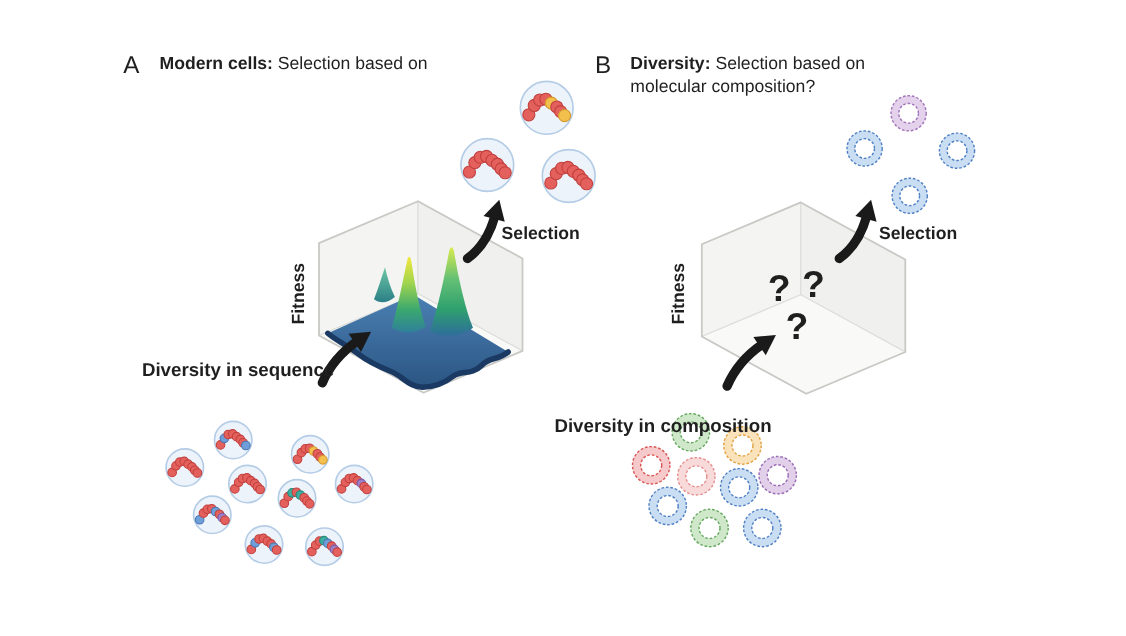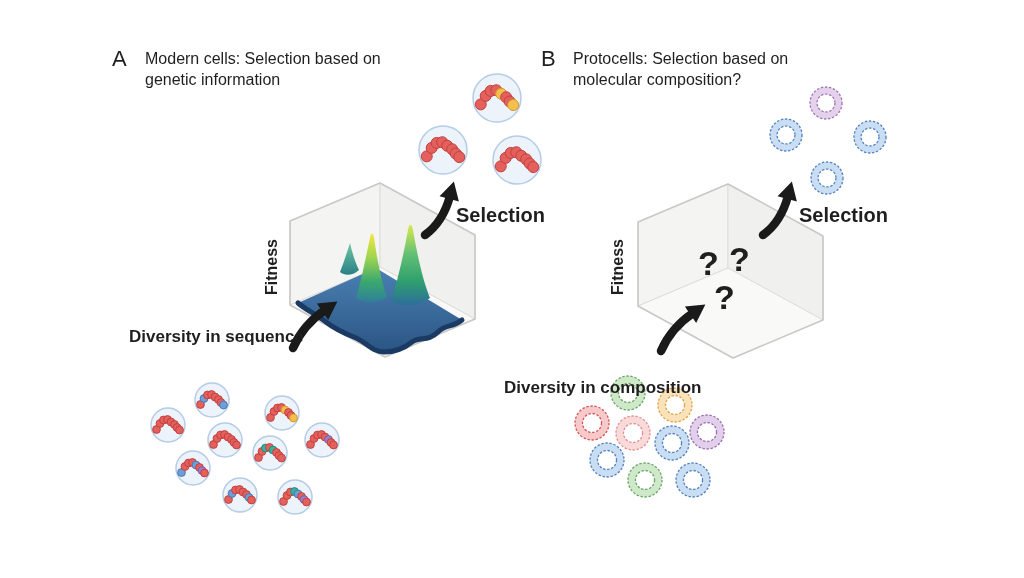--- a/index.html
+++ b/index.html
@@ -4,26 +4,26 @@
 <style>
   html,body{margin:0;padding:0;background:#ffffff;}
   .stage{
     position:relative;width:1024px;height:578px;background:#ffffff;
     font-family:"Liberation Sans",sans-serif;color:#1f1f1f;overflow:hidden;
   }
   .abs{position:absolute;white-space:nowrap;}
   svg#gfx{position:absolute;left:0;top:0;}
   .panel-letter{font-size:22px;font-weight:400;letter-spacing:.5px;}
   .title-block{font-size:16px;line-height:21px;}
-  .title-block b{font-weight:400;}
+  .title-block b{font-weight:700;}
   .axis-label{
     font-size:16px;font-weight:700;width:100px;text-align:center;
     transform:rotate(-90deg);transform-origin:50% 50%;
   }
-  .action-label{font-size:20px;font-weight:700;}
+  .action-label{font-size:16px;font-weight:700;}
   .diversity-label{font-size:17px;font-weight:700;}
   .qmark{font-size:34px;font-weight:700;line-height:1;}
 </style>
 </head>
 <body>
 
 <div class="stage">
 
   <svg id="gfx" width="1024" height="578" viewBox="0 0 1024 578">
       <defs>
@@ -297,30 +297,29 @@
           <circle cx="693" cy="480" r="9.520000000000001" fill="none" stroke="#5181c4" stroke-width="1.3" stroke-dasharray="2.4 1.7"></circle>
         </g>
       </g>
     </svg>
 
   <div class="abs panel-letter" style="left:112px;top:46px;">A</div>
   <div class="abs title-block" style="left:145px;top:48px;">
     <div>
       <b>Modern cells:</b><span> Selection based on</span>
     </div>
-    <div>genetic information</div>
   </div>
   <div class="abs axis-label" style="left:222px;top:258px;">Fitness</div>
   <div class="abs action-label" style="left:456px;top:204px;">Selection</div>
   <div class="abs diversity-label" style="left:129px;top:327px;">Diversity in sequence</div>
 
   <div class="abs panel-letter" style="left:541px;top:46px;">B</div>
   <div class="abs title-block" style="left:573px;top:48px;">
     <div>
-      <b>Protocells:</b><span> Selection based on</span>
+      <b>Diversity:</b><span> Selection based on</span>
     </div>
     <div>molecular composition?</div>
   </div>
   <div class="abs axis-label" style="left:568px;top:258px;">Fitness</div>
   <div class="abs action-label" style="left:799px;top:204px;">Selection</div>
   <div class="abs diversity-label" style="left:504px;top:350px;margin-top:28px;">Diversity in composition</div>
   <div class="abs qmark" style="left:698px;top:246px;">?</div>
   <div class="abs qmark" style="left:729px;top:242px;">?</div>
   <div class="abs qmark" style="left:714px;top:280px;">?</div>
 

